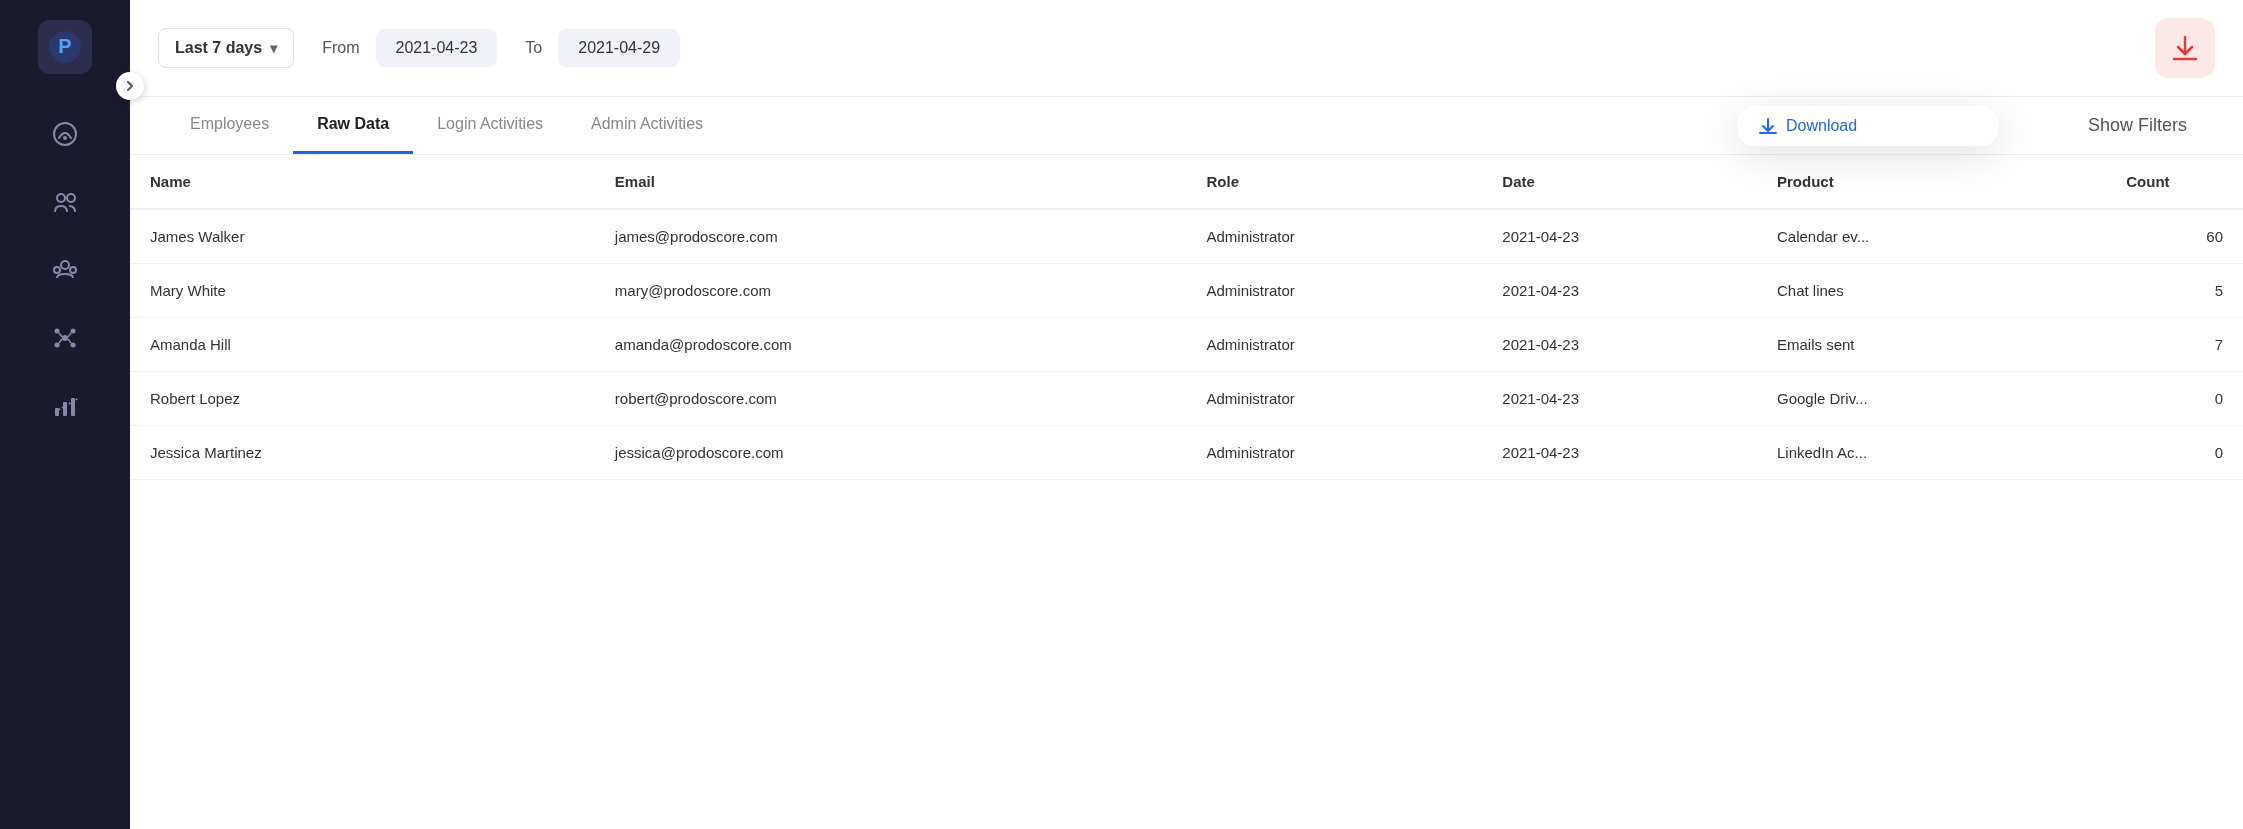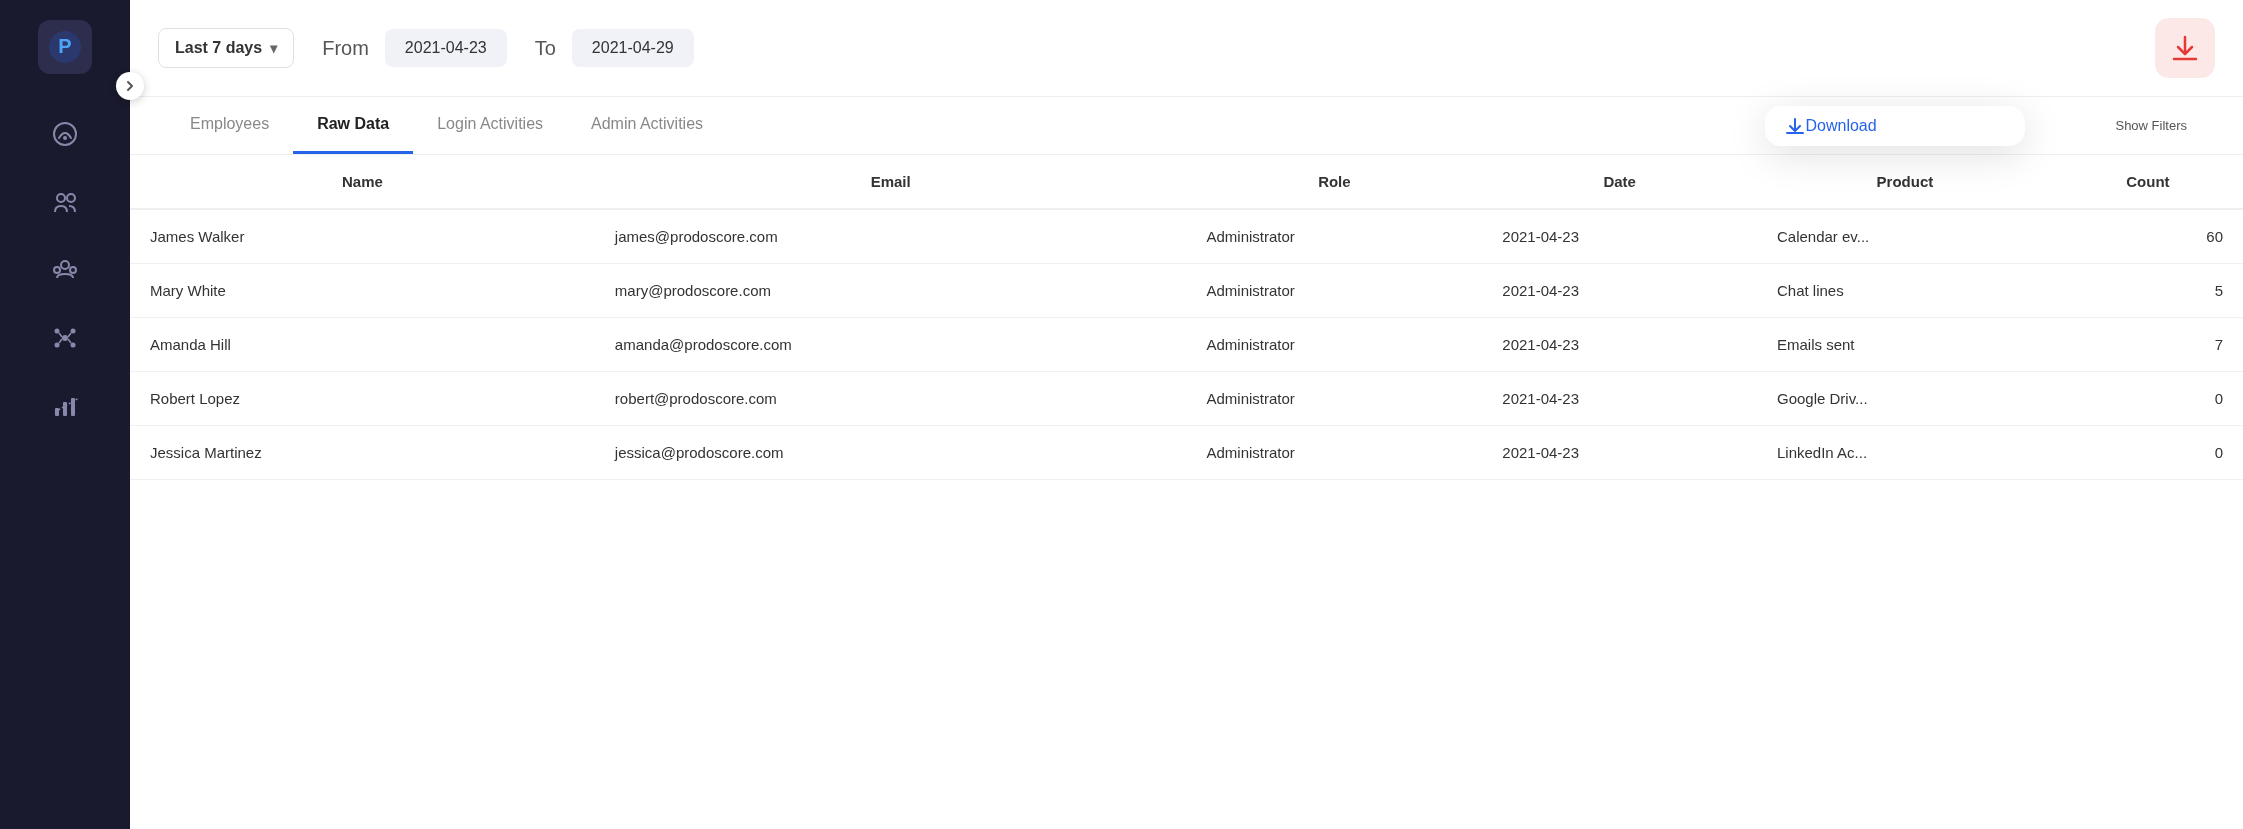--- a/index.html
+++ b/index.html
@@ -102,21 +102,21 @@
       cursor: pointer;
       font-size: 16px;
       font-weight: 700;
       color: #333;
     }
     .date-range-selector .chevron {
       font-size: 14px;
       color: #666;
     }
     .label-text {
-      font-size: 20px;
+      font-size: 16px;
       color: #555;
       font-weight: 400;
       margin-left: 12px;
     }
     .date-pill {
       background: #f0f2f8;
       border-radius: 8px;
       padding: 10px 20px;
       font-size: 16px;
       color: #333;
@@ -158,33 +158,33 @@
     }
     .tab.active {
       color: #222;
       font-weight: 600;
       border-bottom: 3px solid #2563eb;
     }
     .tabs-spacer { flex: 1; }
     .download-text-btn {
       display: flex;
       align-items: center;
-      gap: 0;
+      gap: 8px;
       padding: 10px 20px;
       color: #2563eb;
       font-size: 16px;
       font-weight: 500;
       cursor: pointer;
       background: white;
       border: none;
       border-radius: 8px;
     }
     .show-filters-btn {
       padding: 10px 20px;
-      font-size: 13px;
+      font-size: 18px;
       color: #555;
       cursor: pointer;
       background: none;
       border: none;
     }
 
     
     .table-container {
       flex: 1;
       overflow-y: auto;
@@ -192,21 +192,21 @@
     }
     table {
       width: 100%;
       border-collapse: collapse;
     }
     thead tr {
       border-bottom: 2px solid #eee;
     }
     thead th {
       padding: 18px 20px;
-      text-align: center;
+      text-align: left;
       font-size: 15px;
       font-weight: 600;
       color: #333;
       background: white;
     }
     thead th.right { text-align: center; }
     tbody tr {
       border-bottom: 1px solid #f0f0f0;
     }
     tbody td {

